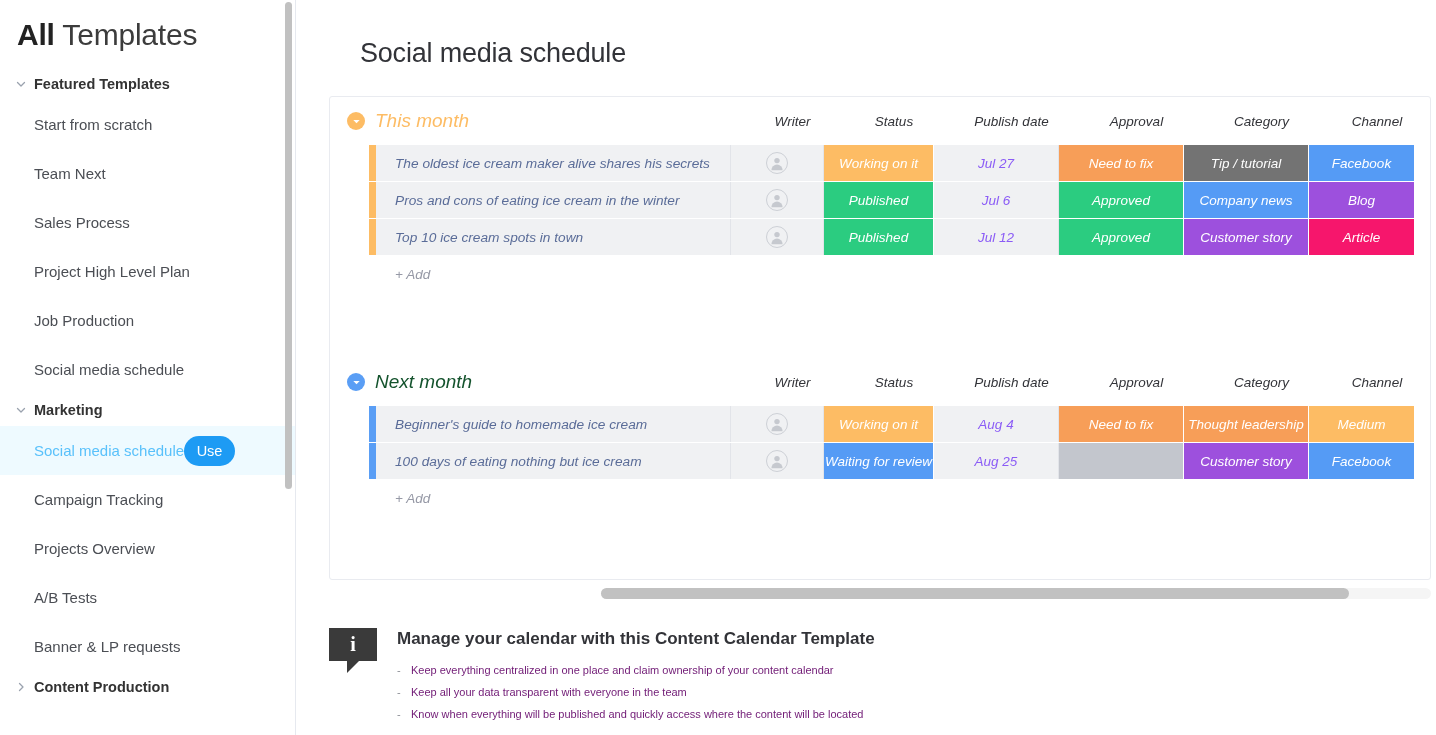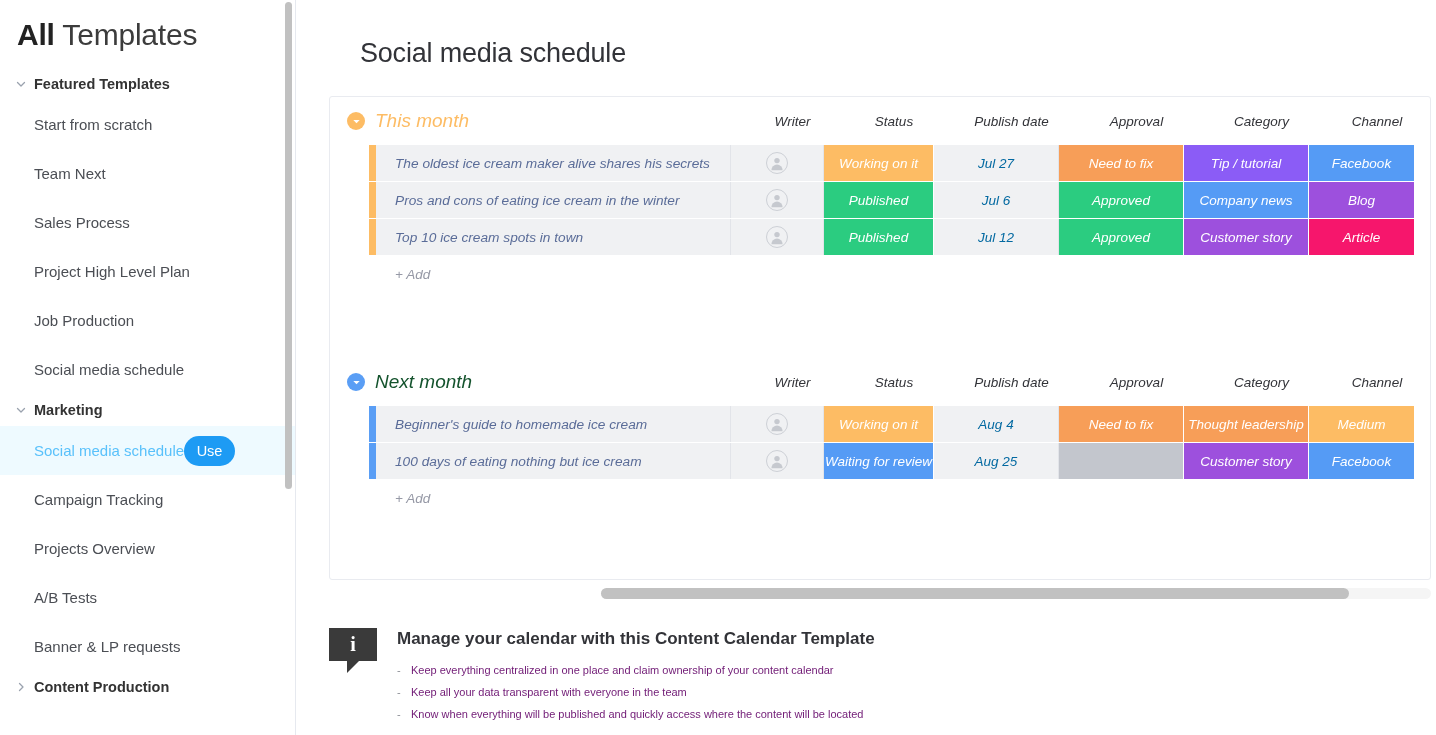--- a/index.html
+++ b/index.html
@@ -133,21 +133,21 @@
     font-size: 13.5px; color: #5c6c96;
     border-right: 1px solid #ffffff;
     flex: 0 0 auto;
   }
   .cell.title {
     justify-content: flex-start; padding-left: 19px;
     background: #f0f1f3; color: #5a6c98; font-size: 13.7px;
     border-right: 1px solid #e2e4e9;
   }
   .cell.writer { background: #f0f1f3; border-right: 1px solid #e2e4e9; }
-  .cell.date   { background: #f0f1f3; border-right: 1px solid #e2e4e9; color:#0369a1; }
+  .cell.date   { background: #f0f1f3; border-right: 1px solid #e2e4e9; color:#8b5cf6; }
   .cell.colored { color: #ffffff; }
   .avatar {
     width: 22px; height: 22px; border-radius: 50%;
     border: 1px solid #cdd0d6; background: #f0f1f3;
     display: flex; align-items: center; justify-content: center;
   }
   .add-row {
     display: flex; align-items: center;
     height: 36px; font-size: 13.5px; color: #9699a6;
   }
@@ -312,21 +312,21 @@
               <span class="avatar">
                 <svg width="16" height="16" viewBox="0 0 16 16">
                     <circle cx="8" cy="5.6" r="2.7" fill="#c6c9cf"></circle>
                     <path d="M2.4 15.2a5.6 5.6 0 0 1 11.2 0z" fill="#c6c9cf"></path>
                   </svg>
               </span>
             </div>
             <div class="cell colored c-status" style="background:#fdbc64">Working on it</div>
             <div class="cell date c-date">Jul 27</div>
             <div class="cell colored c-approval" style="background:#f79e58">Need to fix</div>
-            <div class="cell colored c-category" style="background:#8b5cf6">Tip / tutorial</div>
+            <div class="cell colored c-category" style="background:#737373">Tip / tutorial</div>
             <div class="cell colored c-channel" style="background:#559bf5">Facebook</div>
           </div>
 
           <div class="row">
             <div class="row-bar" style="background:#fdbc64"></div>
             <div class="cell title c-title">Pros and cons of eating ice cream in the winter</div>
             <div class="cell writer c-writer">
               <span class="avatar">
                 <svg width="16" height="16" viewBox="0 0 16 16">
                     <circle cx="8" cy="5.6" r="2.7" fill="#c6c9cf"></circle>

